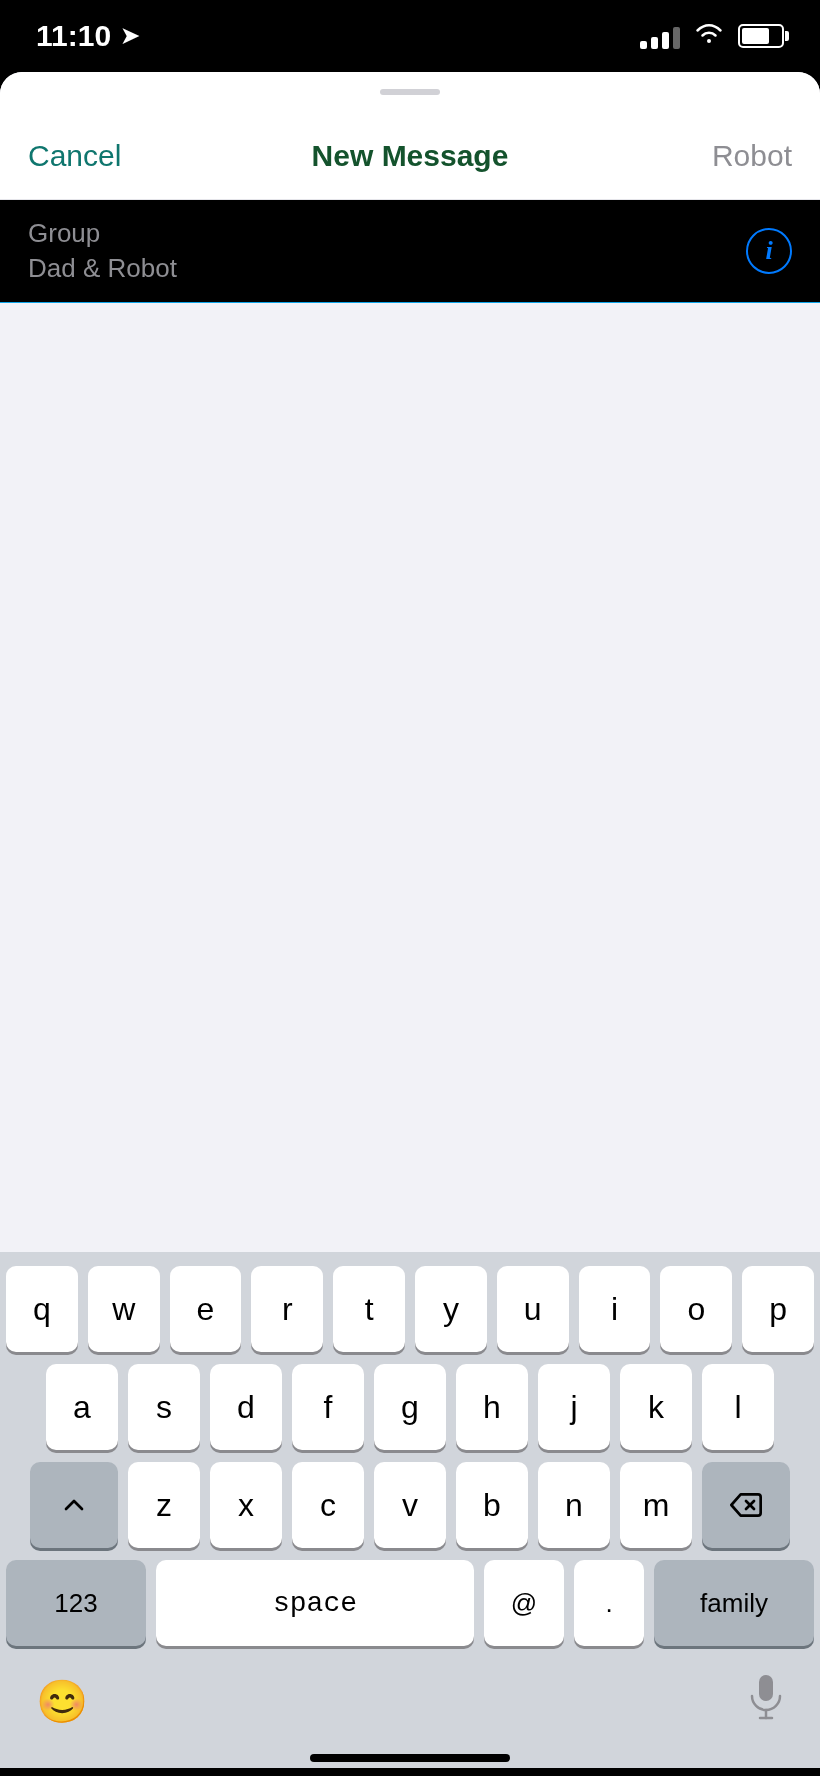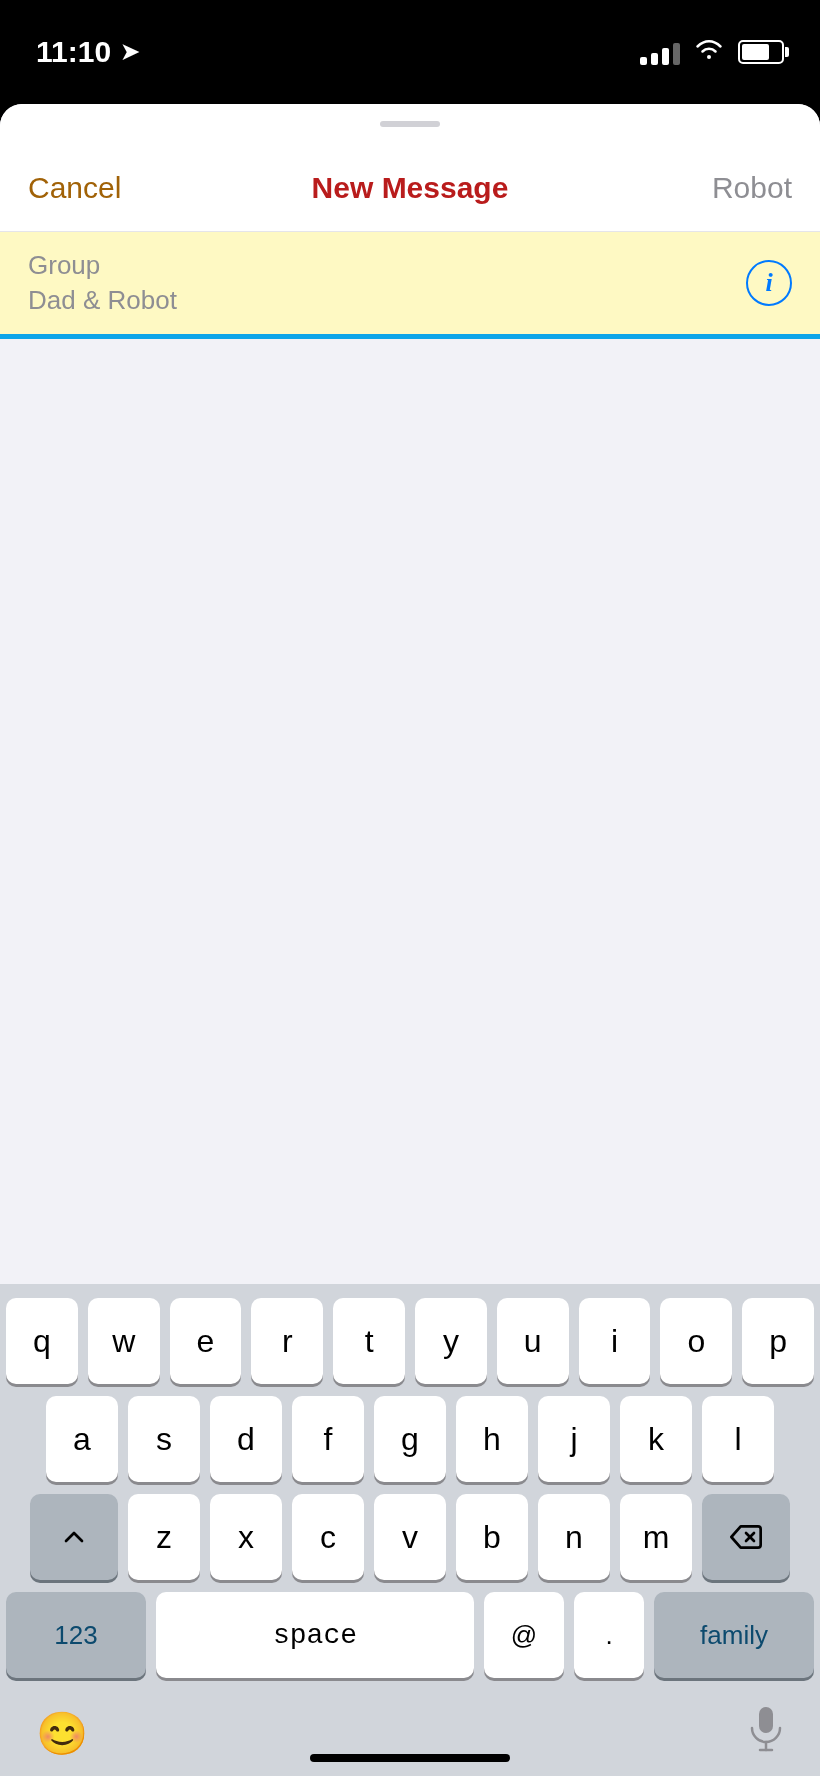--- a/index.html
+++ b/index.html
@@ -9,21 +9,21 @@
       height: 1776px;
       background: #000;
       font-family: -apple-system, 'SF Pro Display', 'Helvetica Neue', Arial, sans-serif;
       overflow: hidden;
       position: relative;
     }
 
     
     .status-bar {
       width: 820px;
-      height: 104px;
+      height: 72px;
       background: #000;
       display: flex;
       align-items: center;
       justify-content: space-between;
       padding: 0 36px;
       position: relative;
     }
     .status-time {
       color: #fff;
       font-size: 30px;
@@ -114,28 +114,28 @@
     .nav-bar {
       background: #fff;
       height: 88px;
       display: flex;
       align-items: center;
       justify-content: space-between;
       padding: 0 28px;
       border-bottom: 1px solid #e5e5ea;
     }
     .nav-cancel {
-      color: #a16207;
+      color: #0f766e;
       font-size: 30px;
       font-weight: 400;
       cursor: pointer;
       min-width: 120px;
     }
     .nav-title {
-      color: #b91c1c;
+      color: #14532d;
       font-size: 30px;
       font-weight: 700;
       text-align: center;
       flex: 1;
     }
     .nav-send {
       color: #8e8e93;
       font-size: 30px;
       font-weight: 400;
       min-width: 120px;
@@ -178,23 +178,23 @@
       align-items: center;
       justify-content: center;
       flex-shrink: 0;
       cursor: pointer;
       font-weight: 300;
       line-height: 1;
     }
 
     
     .suggestion-row {
-      background: #fef9c3;
+      background: #000000;
       padding: 18px 28px;
-      border-bottom: 5px solid #0ea5e9;
+      border-bottom: 1px solid #0ea5e9;
       display: flex;
       align-items: center;
       justify-content: space-between;
       cursor: pointer;
     }
     .suggestion-text-block {
       display: flex;
       flex-direction: column;
       gap: 4px;
     }
@@ -253,21 +253,21 @@
       font-weight: 400;
       color: #000;
       cursor: pointer;
       box-shadow: 0 3px 0 #8a8a8e;
       flex: 1;
       max-width: 72px;
       user-select: none;
     }
     .key-gray {
       background: #adb5bd;
-      color: #0c4a6e;
+      color: #000000;
       box-shadow: 0 3px 0 #6c757d;
       text-align: center;
     }
     .key-wide {
       max-width: none;
       min-width: 120px;
       font-size: 26px;
     }
     .key-shift svg, .key-delete svg {
       width: 32px;

